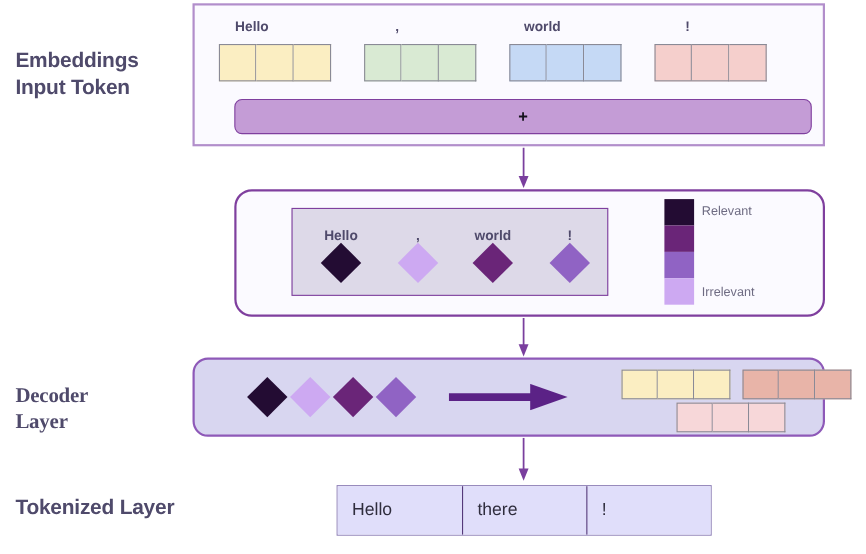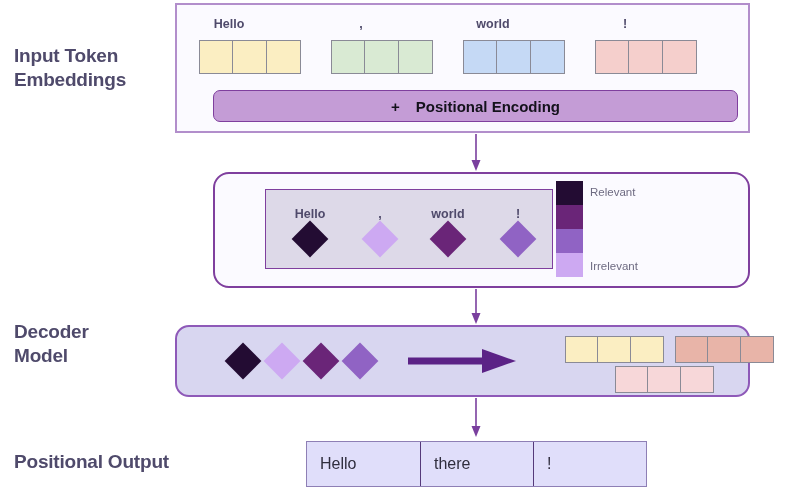--- a/index.html
+++ b/index.html
@@ -21,21 +21,21 @@
     left: 14px;
     width: 160px;
     font-size: 19px;
     font-weight: bold;
     line-height: 1.25;
     color: #4f4a6b;
     letter-spacing: -0.2px;
   }
   #label-input      { top: 44px; }
   #label-attention  { top: 194px; }
-  #label-decoder    { top: 320px; }
+  #label-decoder    { top: 348px; font-family: Liberation Serif, serif; }
   #label-output     { top: 450px; }
 
   
   .dots {
     background-image: radial-gradient(circle at 1px 1px, rgba(140,120,170,0.22) 0.8px, transparent 0.9px);
     background-size: 9px 9px;
   }
 
   
   .panel {
@@ -136,21 +136,21 @@
     transform: rotate(45deg);
   }
   #attn-0 { left: 275px; top: 207px; }
   #attn-1 { left: 345px; top: 207px; }
   #attn-2 { left: 413px; top: 207px; }
   #attn-3 { left: 483px; top: 207px; }
 
   
   #legend {
     position: absolute;
-    left: 556px; top: 181px;
+    left: 604px; top: 181px;
   }
   .legend-swatch {
     width: 27px; height: 24px;
     display: block;
   }
   .legend-text {
     position: absolute;
     left: 34px;
     font-size: 11.5px;
     color: #6e6b82;
@@ -216,34 +216,34 @@
     box-sizing: border-box;
     font-size: 16px;
     color: #2f2d3d;
   }
   .out-cell + .out-cell { border-left: 1.5px solid #55397a; }
 </style>
 </head>
 <body>
 
 <div class="section-label" id="label-input">
+  <div>Embeddings</div>
   <div>Input Token</div>
-  <div>Embeddings</div>
 </div>
 
 <div class="section-label" id="label-attention">
 </div>
 
 <div class="section-label" id="label-decoder">
   <div>Decoder</div>
-  <div>Model</div>
+  <div>Layer</div>
 </div>
 
 <div class="section-label" id="label-output">
-  <div>Positional Output</div>
+  <div>Tokenized Layer</div>
 </div>
 
 <div class="panel dots" id="panel-input"></div>
 
 <div class="tok-label" id="lbl-hello">Hello</div>
 <div class="tok-label" id="lbl-comma">,</div>
 <div class="tok-label" id="lbl-world">world</div>
 <div class="tok-label" id="lbl-bang">!</div>
 
 <div class="cell-row" id="grp-hello">
@@ -262,21 +262,20 @@
   <div class="cell dots" style="background: rgb(197, 217, 245);"></div>
 </div>
 <div class="cell-row" id="grp-bang">
   <div class="cell dots" style="background: rgb(245, 207, 204);"></div>
   <div class="cell dots" style="background: rgb(245, 207, 204);"></div>
   <div class="cell dots" style="background: rgb(245, 207, 204);"></div>
 </div>
 
 <div id="pos-bar">
   <span class="plus">+</span>
-  <span class="pe-txt">Positional Encoding</span>
 </div>
 
 <svg class="connector" id="conn-1" viewBox="0 0 12 38">
   <line x1="6" y1="0" x2="6" y2="27" stroke="#7a3f9e" stroke-width="1.6"></line>
   <polygon points="6,37 1.5,26 10.5,26" fill="#7a3f9e"></polygon>
 </svg>
 
 <div class="panel dots" id="panel-attention"></div>
 <div class="dots" id="attn-inner"></div>
 

